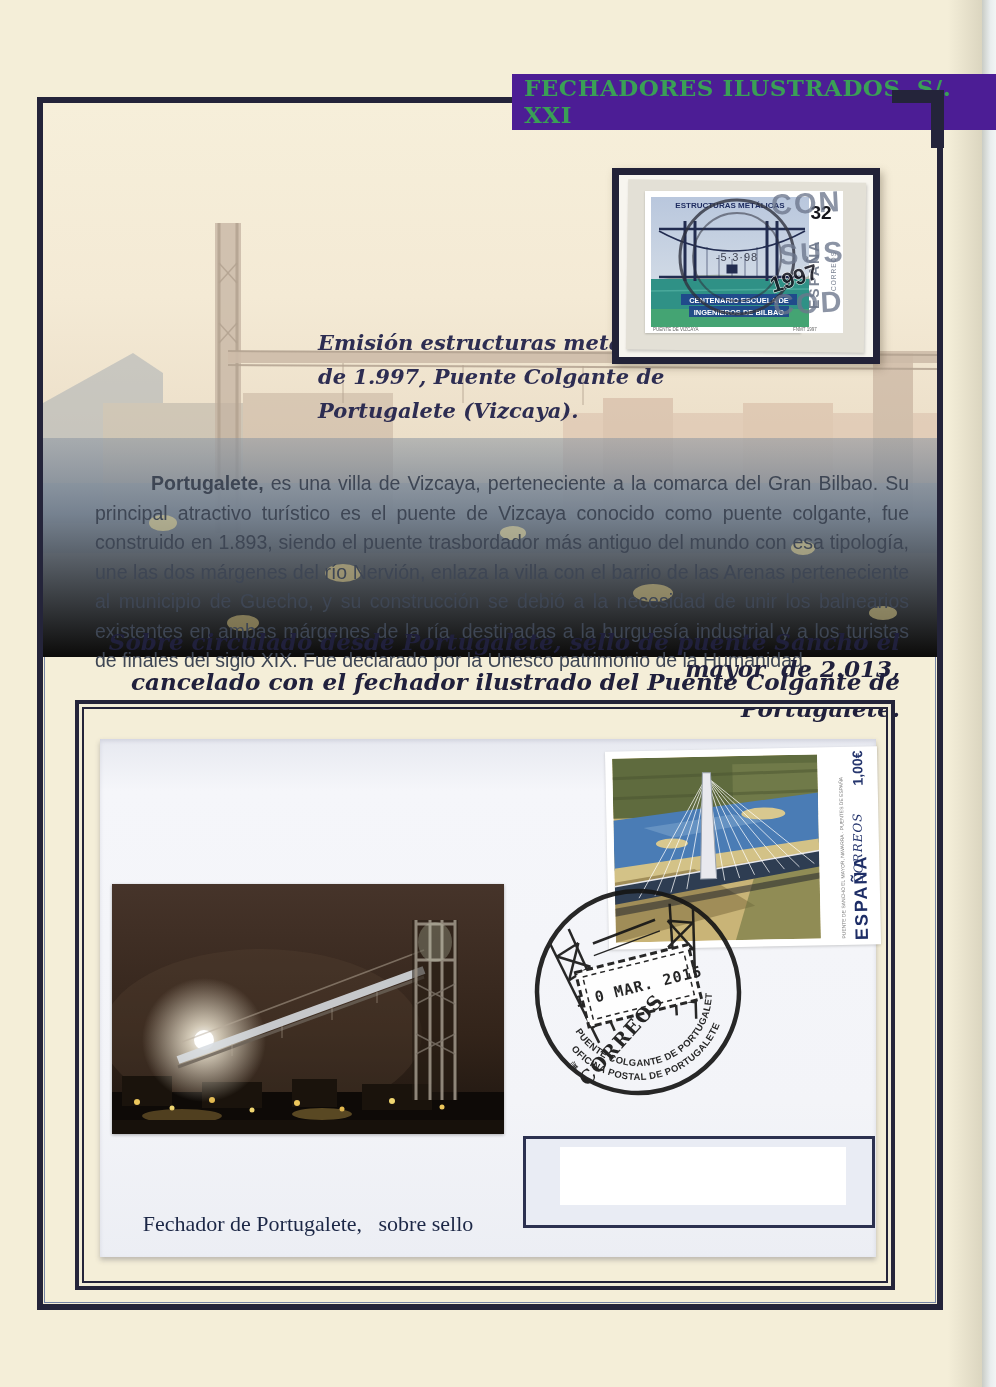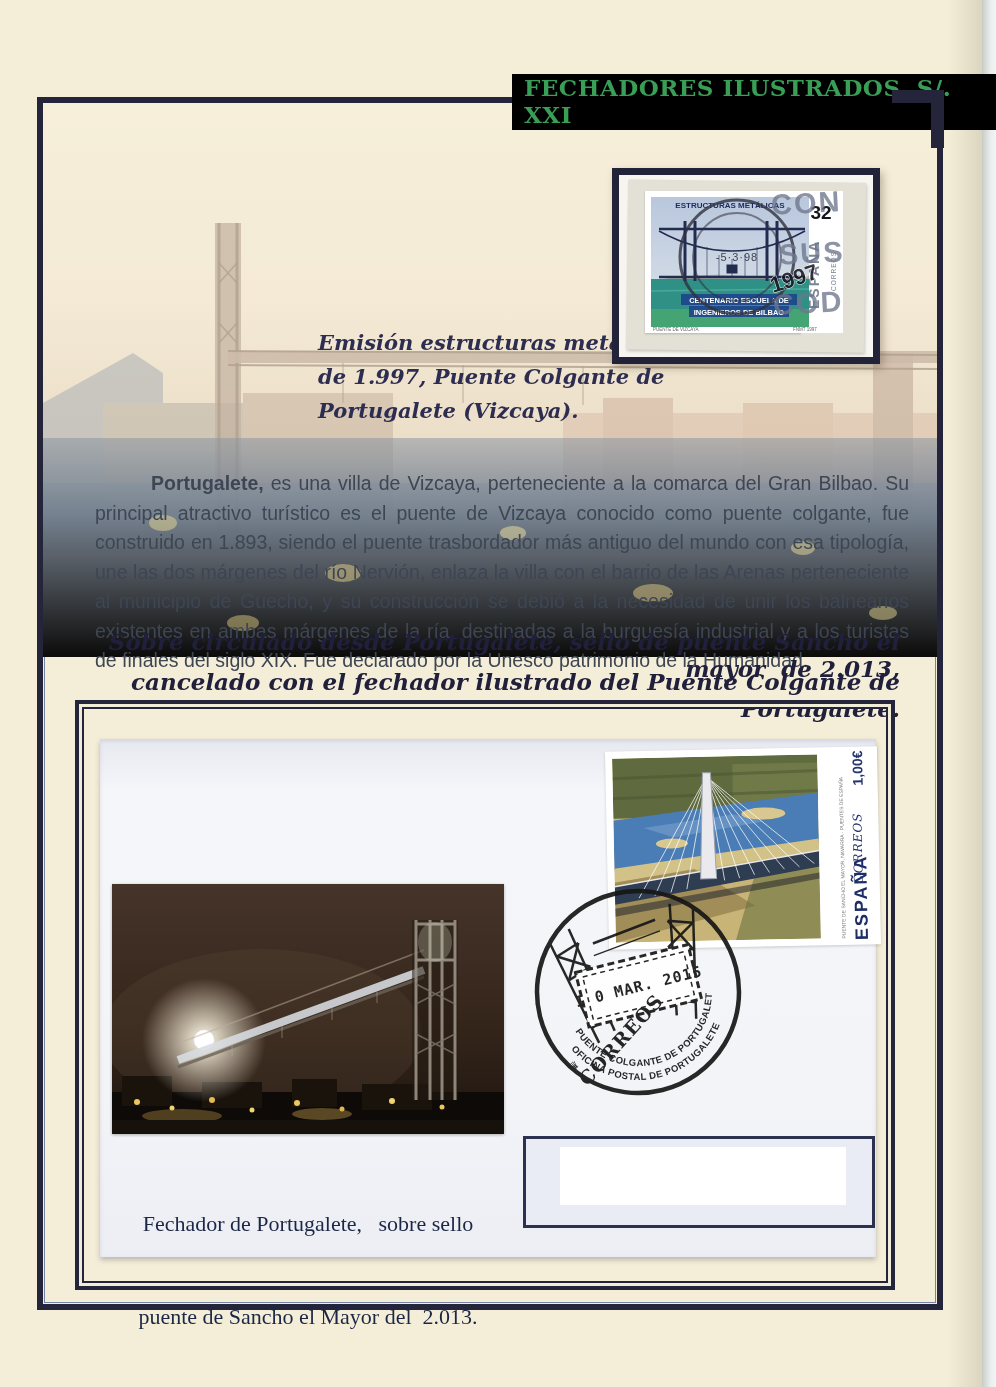--- a/index.html
+++ b/index.html
@@ -8,21 +8,21 @@
   
   .edge-shade{position:absolute;right:14px;top:0;width:34px;height:100%;
     background:linear-gradient(90deg,rgba(90,85,65,0),rgba(90,85,65,.16));}
   .edge-strip{position:absolute;right:0;top:0;width:14px;height:100%;
     background:linear-gradient(90deg,#c9ccc5,#e9edee 60%,#f2f5f5);}
   
   .page-frame{position:absolute;left:37px;top:97px;width:906px;height:1213px;box-sizing:border-box;
     border:6px solid #24243a;box-shadow:inset 0 0 0 1px #f4eed8,inset 0 0 0 2px #7584a5;z-index:1;}
   .corner-tr{position:absolute;left:892px;top:90px;width:52px;height:58px;box-sizing:border-box;
     border-top:13px solid #24243a;border-right:13px solid #24243a;z-index:6;}
-  .page-title{position:absolute;left:512px;top:74px;z-index:5;background:#000000;padding:0 12px 2px 12px;
+  .page-title{position:absolute;left:512px;top:74px;z-index:5;background:#4c1d95;padding:0 12px 2px 12px;
     font-family:"DejaVu Serif",serif;font-weight:bold;font-size:23px;letter-spacing:.5px;color:#3a9f56;}
   
   .photo-band{position:absolute;left:43px;top:103px;width:894px;height:554px;z-index:1;}
   
   .mount{position:absolute;left:612px;top:168px;width:268px;height:196px;box-sizing:border-box;
     border:7px solid #222238;background:#f7f5ef;box-shadow:3px 4px 8px rgba(80,70,50,.35);z-index:3;}
   .mount-paper{position:absolute;left:8px;top:6px;width:238px;height:170px;background:#e3e0d6;
     transform:rotate(.8deg);box-shadow:1px 2px 3px rgba(0,0,0,.18);}
   .stamp1{position:absolute;left:26px;top:16px;width:156px;height:142px;background:#fff;
     box-shadow:0 1px 2px rgba(0,0,0,.2);}
@@ -370,20 +370,19 @@
         </text>
 
         <text x="44" y="196" font-family="DejaVu Serif, serif" font-size="19" font-weight="bold" fill="#141414" stroke="none" letter-spacing="1" transform="rotate(-34 44 196)">CORREOS</text>
         <text x="34" y="178" font-size="11" fill="#141414" stroke="none" transform="rotate(-34 34 178)">♛</text>
       </g>
     </svg>
   </div>
 
   <div class="photo-caption">
     <div>Fechador de Portugalete,   sobre sello</div>
-    <div>puente de Sancho el Mayor del  2.013.</div>
   </div>
 
   <div class="addr">
     <div class="addr-white"></div>
   </div>
 
 </div>
 
 </body></html>

